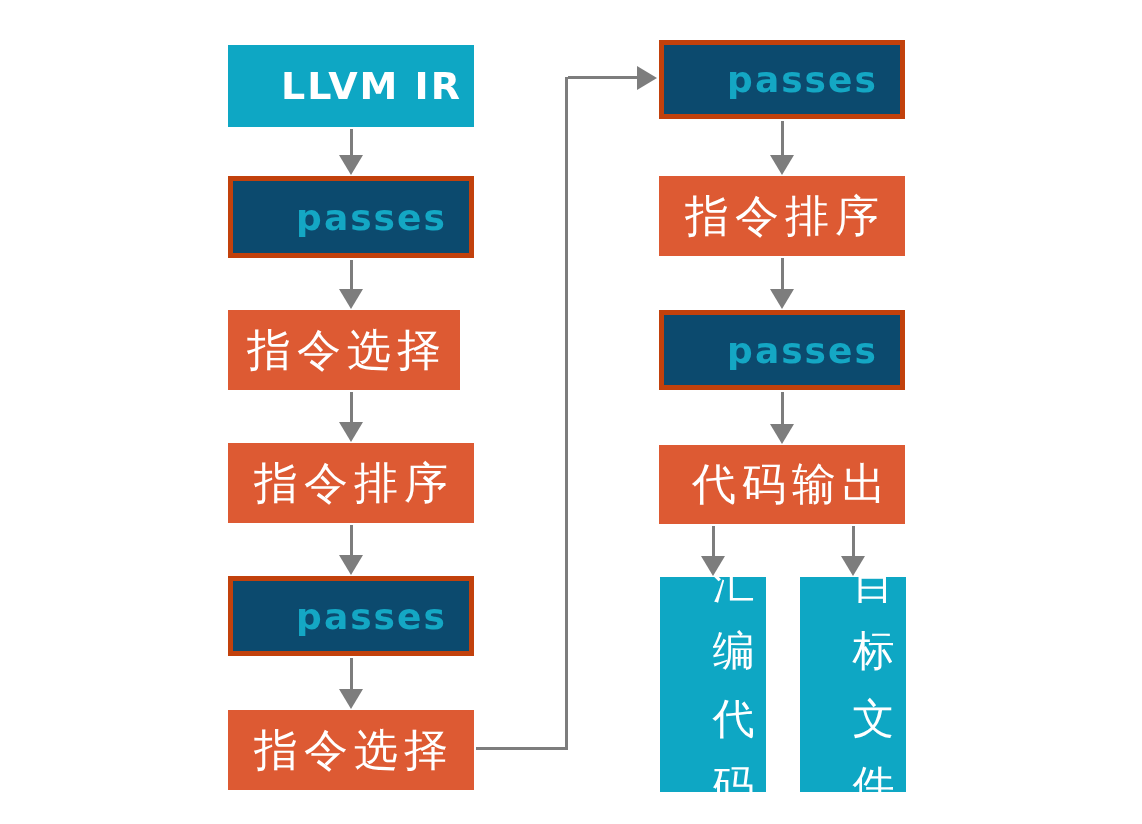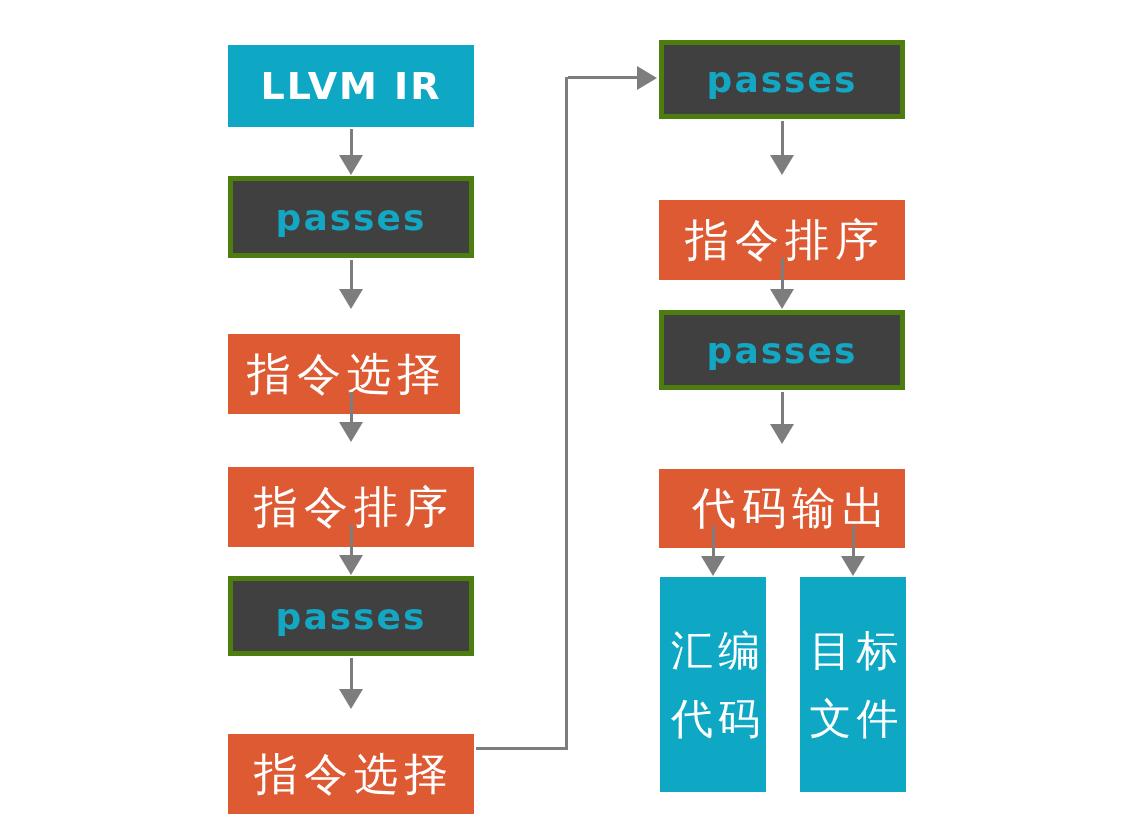--- a/index.html
+++ b/index.html
@@ -8,24 +8,25 @@
     width:1142px;height:824px;
     background:#ffffff;
     overflow:hidden;
     font-family:"DejaVu Sans", sans-serif;
   }
   .box{
     position:absolute;
     box-sizing:border-box;
     display:flex;align-items:center;justify-content:center;
     text-align:center;
+    padding-left:41px;
   }
   .teal-fill{background:#0ea7c4;color:#ffffff;}
-  .orange-fill{background:#dd5a33;color:#ffffff;margin-top:24px;}
-  .outlined{background:#404040;border:5px solid #4d7c0f;color:#14a7c4;}
+  .orange-fill{background:#dd5a33;color:#ffffff;}
+  .outlined{background:#0c4a6e;border:5px solid #c2410c;color:#14a7c4;}
   .latin{font-size:38px;font-weight:700;letter-spacing:2px;}
   .passes-text{font-size:36px;font-weight:700;letter-spacing:2px;}
   .zh{font-size:44px;font-weight:500;letter-spacing:6px;padding-left:6px;}
   .zh-tall{
     font-size:42px;font-weight:500;letter-spacing:5px;
     line-height:1.6;word-break:break-all;
     width:96px;padding-left:5px;
   }
   
   .n-l1{left:228px;top:45px;width:246px;height:82px;}
@@ -33,21 +34,21 @@
   .n-l3{left:228px;top:310px;width:232px;height:80px;}
   .n-l4{left:228px;top:443px;width:246px;height:80px;}
   .n-l5{left:228px;top:576px;width:246px;height:80px;}
   .n-l6{left:228px;top:710px;width:246px;height:80px;}
   
   .n-r1{left:659px;top:40px;width:246px;height:79px;}
   .n-r2{left:659px;top:176px;width:246px;height:80px;}
   .n-r3{left:659px;top:310px;width:246px;height:80px;}
   .n-r4{left:659px;top:445px;width:246px;height:79px;padding-left:20px;}
   .n-o1{left:660px;top:577px;width:106px;height:215px;justify-content:flex-end;}
-  .n-o2{left:800px;top:577px;width:106px;height:215px;text-align:right;}
+  .n-o2{left:800px;top:577px;width:106px;height:215px;}
   
   .arrow-down{
     position:absolute;width:24px;
     display:flex;flex-direction:column;align-items:center;
   }
   .arrow-down .stem{width:3px;flex:1;background:#7d7d7d;}
   .arrow-down .head{
     width:0;height:0;
     border-left:12px solid transparent;
     border-right:12px solid transparent;

